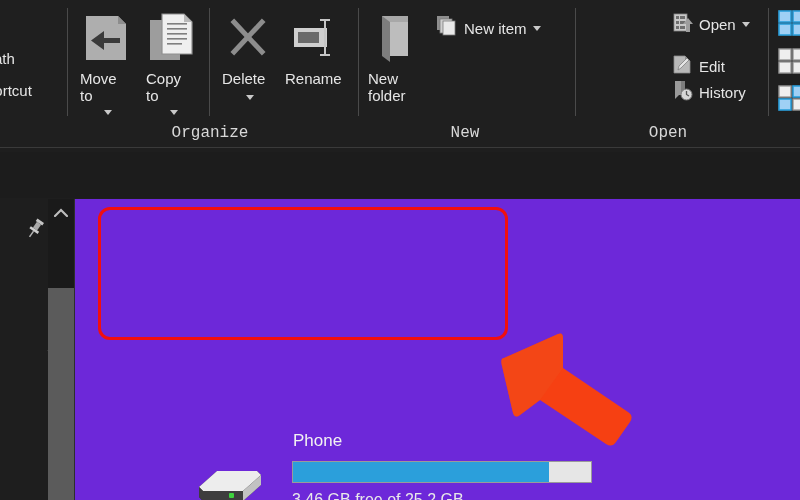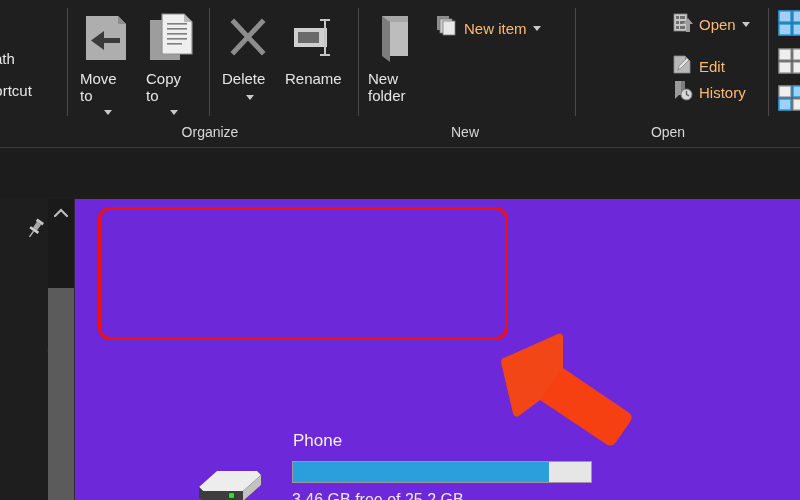--- a/index.html
+++ b/index.html
@@ -8,27 +8,27 @@
     background:#1e1e1e;
     font-family:"Liberation Sans", sans-serif;
     color:#e8e8e8;
     -webkit-font-smoothing:antialiased;
   }
   .app{position:relative;width:800px;height:500px;overflow:hidden;background:#1e1e1e;}
 
   
   .ribbon{position:absolute;left:0;top:0;width:800px;height:148px;background:#1f1f1f;}
   .ribbon-sep{position:absolute;top:8px;width:1px;height:108px;background:#4a4a4a;}
-  .group-label{position:absolute;font-size:14px;color:#d8d8d8;text-align:center;}
+  .group-label{position:absolute;font-size:16px;color:#d8d8d8;text-align:center;font-family:Liberation Mono, monospace;}
   .ribbon-bottom-line{position:absolute;left:0;top:147px;width:800px;height:1px;background:#3a3a3a;}
 
   .big-btn{position:absolute;text-align:left;}
   .big-btn .lbl{font-size:15px;color:#e6e6e6;line-height:17px;white-space:pre-line;}
   .small-btn{position:absolute;display:flex;align-items:center;gap:6px;}
-  .small-btn .lbl{font-size:15px;color:#fdba74;white-space:nowrap;}
+  .small-btn .lbl{font-size:15px;color:#e5e5e5;white-space:nowrap;}
 
   .caret{display:inline-block;width:0;height:0;border-left:4px solid transparent;border-right:4px solid transparent;border-top:5px solid #c9c9c9;vertical-align:middle;}
   .caret-below{position:absolute;left:50%;transform:translateX(-50%);}
 
   .clipped-text{position:absolute;font-size:15px;color:#e6e6e6;white-space:nowrap;}
 
   
   .addressbar{position:absolute;left:0;top:152px;width:800px;height:46px;background:#1c1c1c;}
   .addr-text{position:absolute;left:0;top:165px;font-size:16px;color:#f0f0f0;letter-spacing:.3px;}
   .addr-bottom-line{position:absolute;left:0;top:198px;width:800px;height:1px;background:#323232;}

